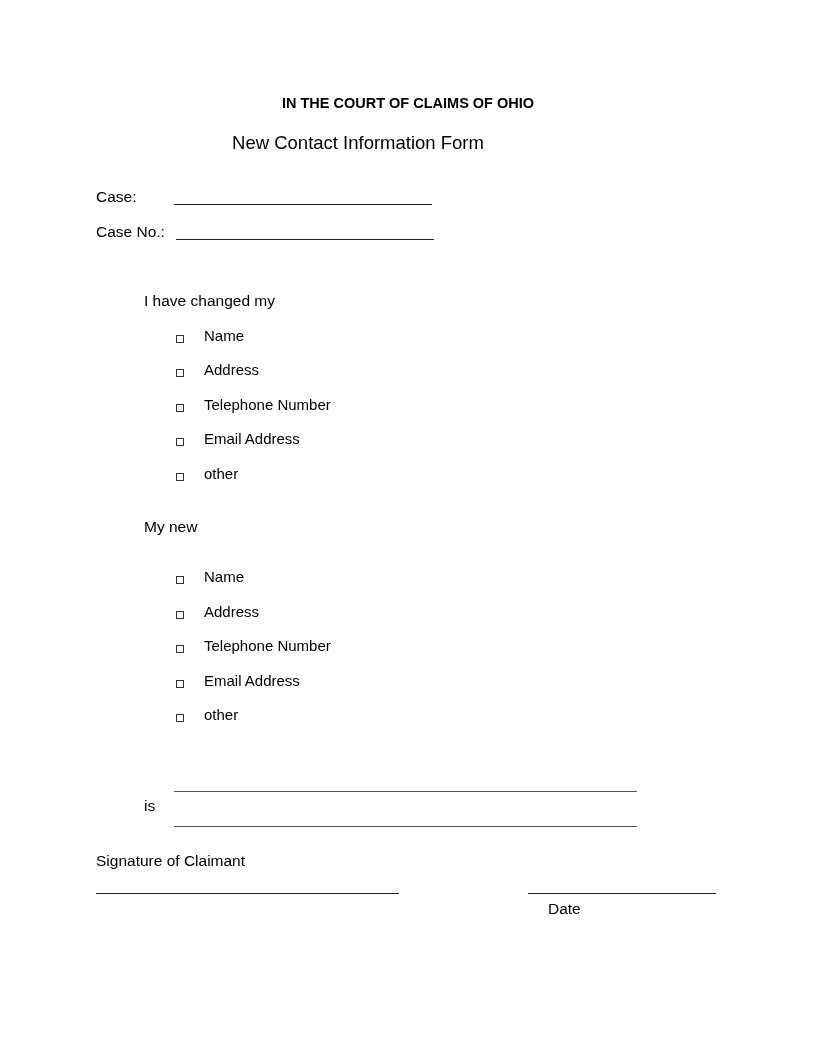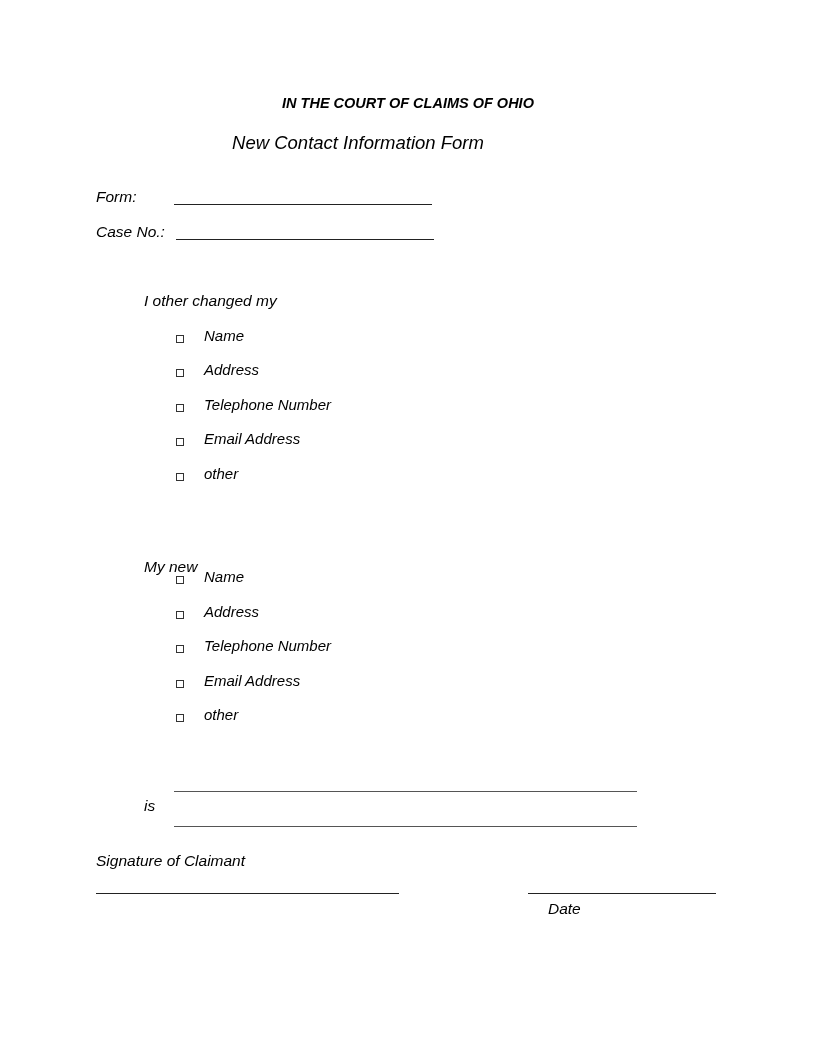--- a/index.html
+++ b/index.html
@@ -1,40 +1,40 @@
 <!DOCTYPE html>
 <html><head>
 <meta charset="utf-8">
 <style>
   html, body { margin: 0; padding: 0; background: #ffffff; }
   body { width: 816px; height: 1056px; position: relative; overflow: hidden;
          font-family: "Liberation Sans", sans-serif; color: #000; }
-  .abs { position: absolute; white-space: nowrap; font-style: italic; }
+  .abs { position: absolute; white-space: nowrap; }
   .court { top: 95px; left: 0; width: 816px; text-align: center; font-weight: bold; font-size: 14.5px; }
   .form-title { top: 132px; left: 0; width: 716px; text-align: center; font-size: 18.5px; }
   .lbl { font-size: 15.5px; }
   .line { position: absolute; border-bottom: 1px solid #222; height: 0; }
   .cb { position: absolute; width: 6px; height: 6px; border: 1px solid #333; background: #fff; }
   .item { font-size: 15px; }
 </style>
 </head>
 <body>
 
 <div>
 
   <div class="abs court">IN THE COURT OF CLAIMS OF OHIO</div>
   <div class="abs form-title">New Contact Information Form</div>
 
-  <div class="abs lbl" style="top:188px; left:96px;">Form:</div>
+  <div class="abs lbl" style="top:188px; left:96px;">Case:</div>
   <div class="line" style="top:204px; left:174px; width:258px;"></div>
 
   <div class="abs lbl" style="top:223px; left:96px;text-align:center;">Case No.:</div>
   <div class="line" style="top:239px; left:176px; width:258px;"></div>
 
-  <div class="abs lbl" style="top:292px; left:144px;">I other changed my</div>
+  <div class="abs lbl" style="top:292px; left:144px;">I have changed my</div>
 
   <div>
     <span class="cb" style="top:335px; left:176px;"></span>
     <span class="abs item" style="top:327px; left:204px;">Name</span>
   </div>
   <div>
     <span class="cb" style="top:369px; left:176px;"></span>
     <span class="abs item" style="top:361px; left:204px;">Address</span>
   </div>
   <div>
@@ -43,21 +43,21 @@
   </div>
   <div>
     <span class="cb" style="top:438px; left:176px;"></span>
     <span class="abs item" style="top:430px; left:204px;">Email Address</span>
   </div>
   <div>
     <span class="cb" style="top:473px; left:176px;"></span>
     <span class="abs item" style="top:465px; left:204px;">other</span>
   </div>
 
-  <div class="abs lbl" style="top:558px; left:144px;">My new</div>
+  <div class="abs lbl" style="top:518px; left:144px;">My new</div>
 
   <div>
     <span class="cb" style="top:576px; left:176px;"></span>
     <span class="abs item" style="top:568px; left:204px;">Name</span>
   </div>
   <div>
     <span class="cb" style="top:611px; left:176px;"></span>
     <span class="abs item" style="top:603px; left:204px;">Address</span>
   </div>
   <div>

